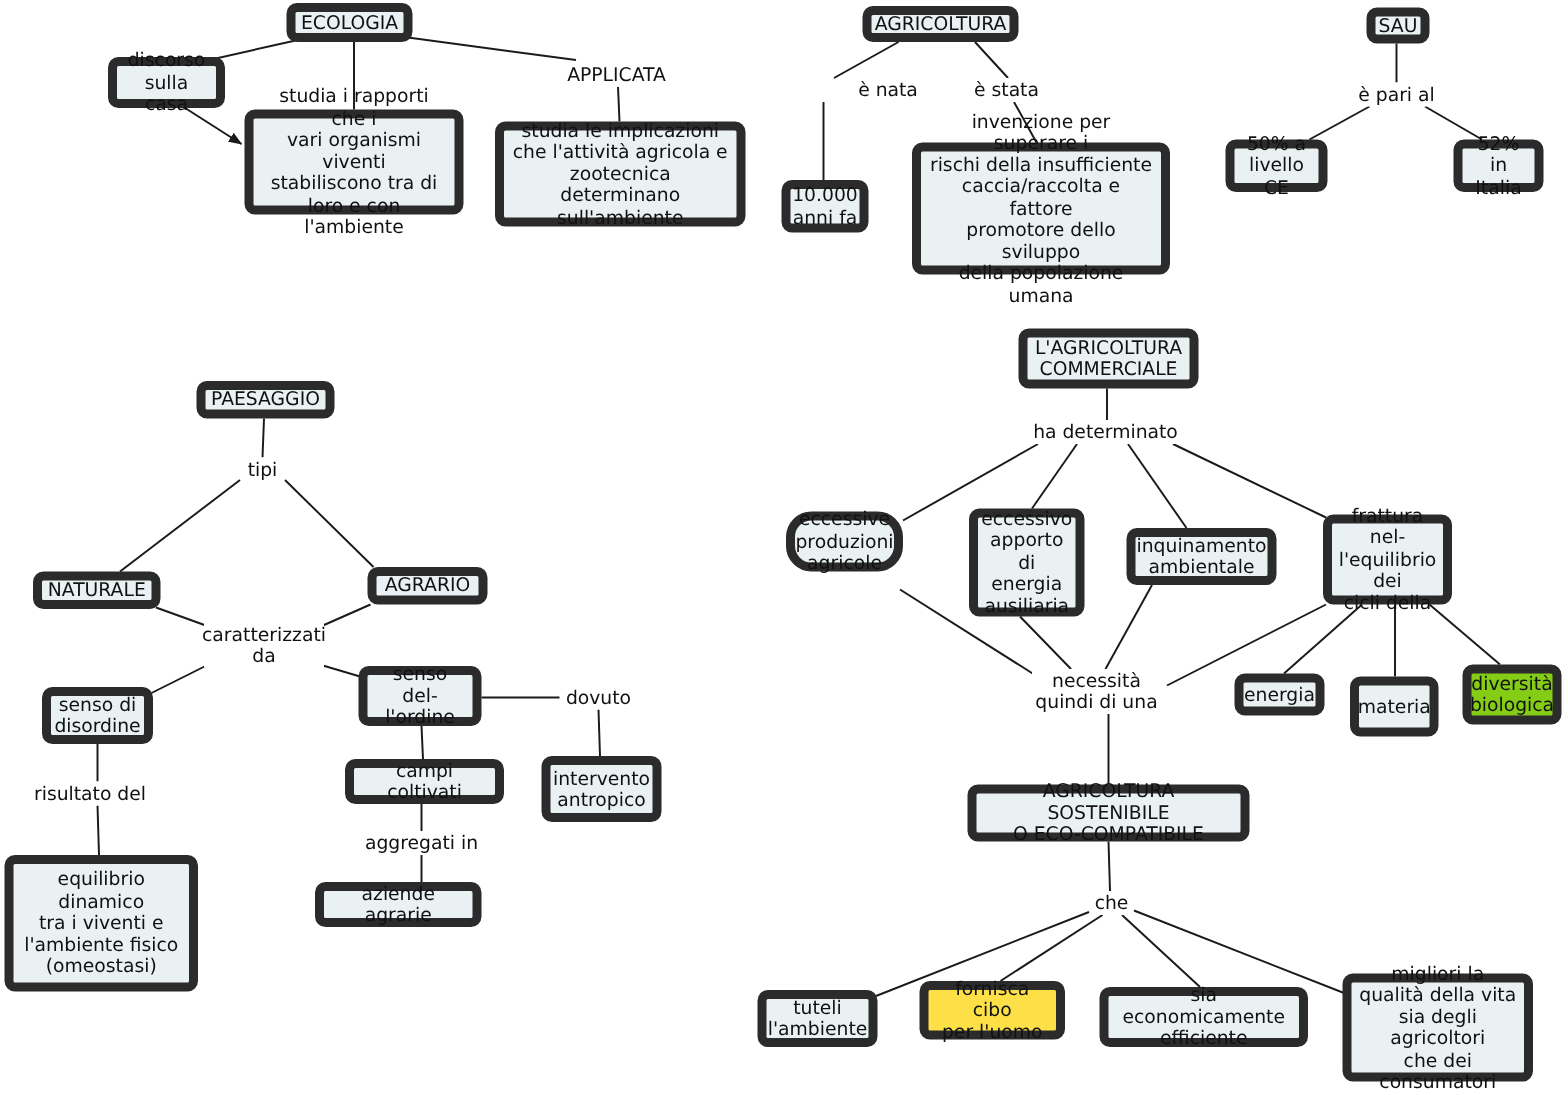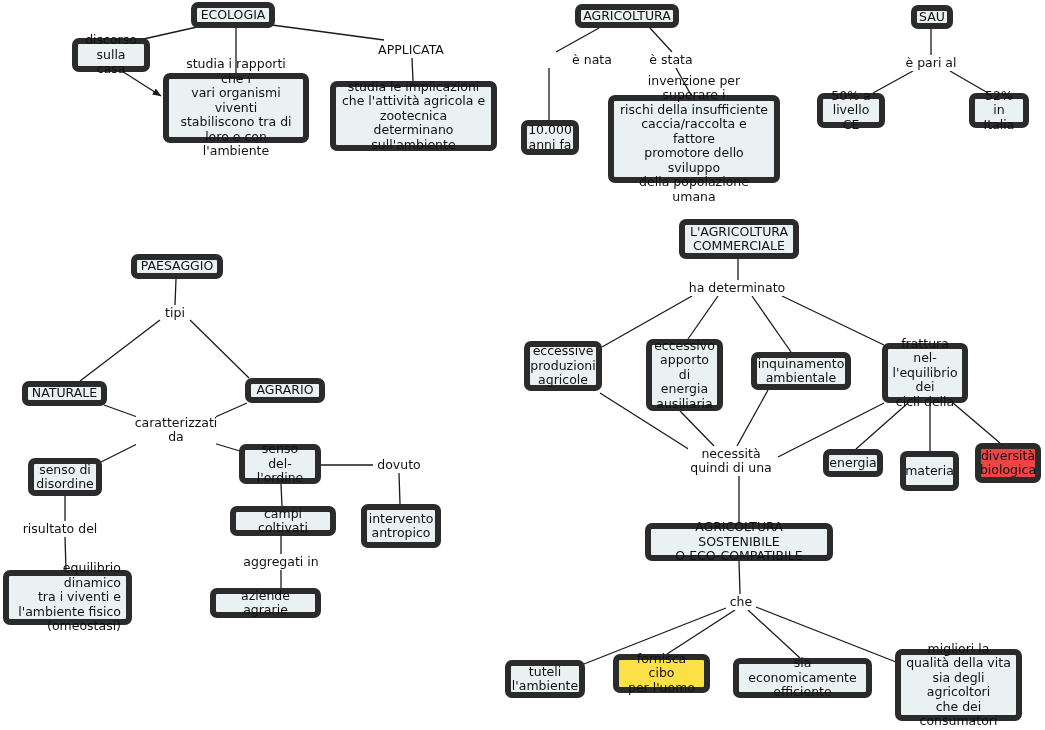--- a/index.html
+++ b/index.html
@@ -142,42 +142,42 @@
       <div class="node" style="left: 131px; top: 254px; width: 92px; height: 25px; background: rgb(233, 241, 243); border-color: rgb(43, 43, 43);">PAESAGGIO</div>
       <div class="node" style="left: 22px; top: 381px; width: 85px; height: 25px; background: rgb(233, 241, 243); border-color: rgb(43, 43, 43);">NATURALE</div>
       <div class="node" style="left: 245px; top: 378px; width: 80px; height: 25px; background: rgb(233, 241, 243); border-color: rgb(43, 43, 43);">AGRARIO</div>
       <div class="node" style="left: 28px; top: 458px; width: 74px; height: 38px; background: rgb(233, 241, 243); border-color: rgb(43, 43, 43);">senso di
 disordine</div>
       <div class="node" style="left: 239px; top: 444px; width: 82px; height: 40px; background: rgb(233, 241, 243); border-color: rgb(43, 43, 43);">senso del-
 l'ordine</div>
       <div class="node" style="left: 361px; top: 504px; width: 80px; height: 44px; background: rgb(233, 241, 243); border-color: rgb(43, 43, 43);">intervento
 antropico</div>
       <div class="node" style="left: 230px; top: 506px; width: 106px; height: 30px; background: rgb(233, 241, 243); border-color: rgb(43, 43, 43);">campi coltivati</div>
-      <div class="node" style="left: 3px; top: 570px; width: 129px; height: 55px; background: rgb(233, 241, 243); border-color: rgb(43, 43, 43); text-align: right;">equilibrio dinamico
+      <div class="node" style="left: 3px; top: 570px; width: 129px; height: 91px; background: rgb(233, 241, 243); border-color: rgb(43, 43, 43);">equilibrio dinamico
 tra i viventi e
 l'ambiente fisico
 (omeostasi)</div>
       <div class="node" style="left: 210px; top: 588px; width: 111px; height: 30px; background: rgb(233, 241, 243); border-color: rgb(43, 43, 43);">aziende agrarie</div>
       <div class="node" style="left: 679px; top: 219px; width: 120px; height: 40px; background: rgb(233, 241, 243); border-color: rgb(43, 43, 43);">L'AGRICOLTURA
 COMMERCIALE</div>
-      <div class="node" style="left: 524px; top: 341px; width: 78px; height: 50px; background: rgb(233, 241, 243); border-color: rgb(43, 43, 43);">eccessive
+      <div class="node" style="left: 524px; top: 341px; width: 78px; height: 40px; background: rgb(233, 241, 243); border-color: rgb(43, 43, 43); border-radius: 17px;">eccessive
 produzioni
 agricole</div>
       <div class="node" style="left: 646px; top: 339px; width: 77px; height: 72px; background: rgb(233, 241, 243); border-color: rgb(43, 43, 43);">eccessivo
 apporto di
 energia
 ausiliaria</div>
       <div class="node" style="left: 751px; top: 352px; width: 100px; height: 38px; background: rgb(233, 241, 243); border-color: rgb(43, 43, 43);">inquinamento
 ambientale</div>
       <div class="node" style="left: 882px; top: 343px; width: 86px; height: 60px; background: rgb(233, 241, 243); border-color: rgb(43, 43, 43);">frattura nel-
 l'equilibrio dei
 cicli della</div>
       <div class="node" style="left: 823px; top: 449px; width: 60px; height: 28px; background: rgb(233, 241, 243); border-color: rgb(43, 43, 43);">energia</div>
       <div class="node" style="left: 900px; top: 451px; width: 59px; height: 40px; background: rgb(233, 241, 243); border-color: rgb(43, 43, 43);">materia</div>
-      <div class="node" style="left: 975px; top: 443px; width: 66px; height: 40px; background: #ef4444; border-color: rgb(43, 43, 43);">diversità
+      <div class="node" style="left: 975px; top: 443px; width: 66px; height: 40px; background: #84cc16; border-color: rgb(43, 43, 43);">diversità
 biologica</div>
       <div class="node" style="left: 645px; top: 523px; width: 188px; height: 38px; background: rgb(233, 241, 243); border-color: rgb(43, 43, 43);">AGRICOLTURA SOSTENIBILE
 O ECO-COMPATIBILE</div>
       <div class="node" style="left: 505px; top: 660px; width: 80px; height: 38px; background: rgb(233, 241, 243); border-color: rgb(43, 43, 43);">tuteli
 l'ambiente</div>
       <div class="node" style="left: 613px; top: 654px; width: 97px; height: 39px; background: #fde047; border-color: rgb(43, 43, 43);">fornisca cibo
 per l'uomo</div>
       <div class="node" style="left: 733px; top: 658px; width: 139px; height: 40px; background: rgb(233, 241, 243); border-color: rgb(43, 43, 43);">sia economicamente
 efficiente</div>
       <div class="node" style="left: 895px; top: 649px; width: 127px; height: 72px; background: rgb(233, 241, 243); border-color: rgb(43, 43, 43);">migliori la

